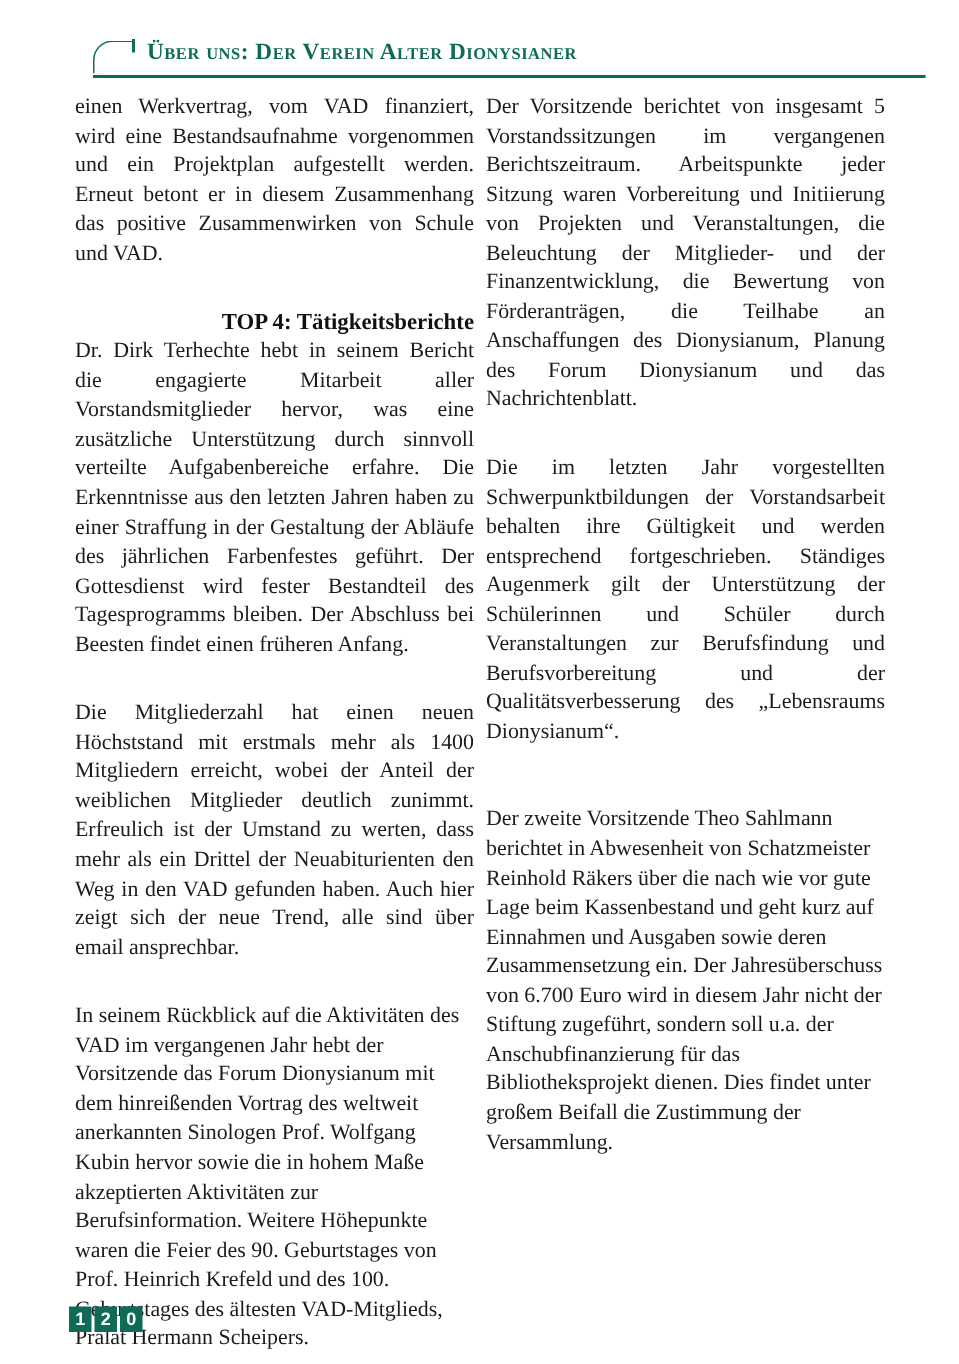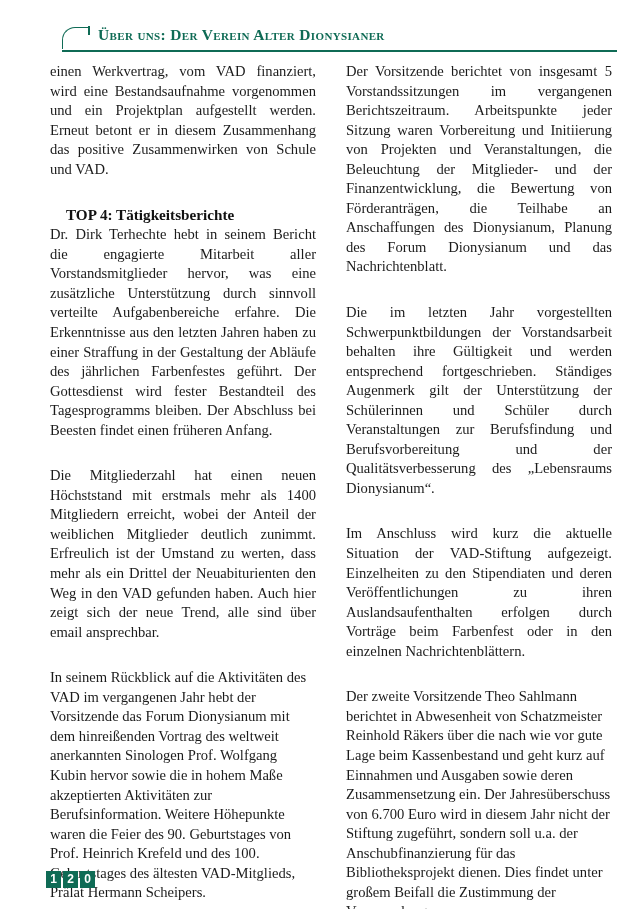--- a/index.html
+++ b/index.html
@@ -73,21 +73,21 @@
   }
 
   
   .columns {
     position: absolute;
     left: 50px;
     top: 62px;
     width: 555px;
     height: 800px;
     display: flex;
-    gap: 30px;
+    gap: 8px;
   }
   .col {
     width: 266px;
     flex: 0 0 266px;
   }
 
   p.body-text {
     margin: 0 0 13px 0;
     font-size: 14.6px;
     line-height: 19.55px;
@@ -95,26 +95,26 @@
     text-justify: inter-word;
     hyphens: manual;
     -webkit-hyphens: manual;
     color: #1b1b1b;
   }
   p.body-text.last-left {
     text-align: left;
   }
 
   h3.section-head {
-    margin: 0 0 0 16px;
+    margin: 0 0 0 5px;
     font-size: 15.2px;
     line-height: 20px;
     font-weight: bold;
     color: #111111;
-    text-align: left;
+    text-align: right;
   }
 
   .spacer-sm { height: 13px; }
 
   
   .folio {
     position: absolute;
     left: 46px;
     top: 871px;
     display: flex;
@@ -165,21 +165,20 @@
 
     <div class="col">
       <p class="body-text">Der Vorsitzende berichtet von insgesamt 5 Vorstandssitzungen im vergangenen Berichtszeitraum. Arbeitspunkte jeder Sitzung waren Vorbereitung und Initiierung von Projekten und Veranstaltungen, die Beleuchtung der Mitglieder- und der Finanzentwicklung, die Bewertung von Förderanträgen, die Teilhabe an Anschaffungen des Dionysianum, Planung des Forum Dionysianum und das Nachrichtenblatt.</p>
 
       <div class="spacer-sm"></div>
 
       <p class="body-text">Die im letzten Jahr vorgestellten Schwerpunktbildungen der Vorstandsarbeit behalten ihre Gültigkeit und werden entsprechend fortgeschrieben. Ständiges Augenmerk gilt der Unterstützung der Schülerinnen und Schüler durch Veranstaltungen zur Berufsfindung und Berufsvorbereitung und der Qualitätsverbesserung des „Lebensraums Dionysianum“.</p>
 
       <div class="spacer-sm"></div>
 
-      <p class="body-text">Im Anschluss wird kurz die aktuelle Situation der VAD-Stiftung aufgezeigt. Einzelheiten zu den Stipendiaten und deren Veröffentlichungen zu ihren Auslandsaufenthalten erfolgen durch Vorträge beim Farbenfest oder in den einzelnen Nachrichtenblättern.</p>
 
       <div class="spacer-sm"></div>
 
 
       <p class="body-text last-left">Der zweite Vorsitzende Theo Sahlmann berichtet in Abwesenheit von Schatzmeister Reinhold Räkers über die nach wie vor gute Lage beim Kassenbestand und geht kurz auf Einnahmen und Ausgaben sowie deren Zusammensetzung ein. Der Jahresüberschuss von 6.700 Euro wird in diesem Jahr nicht der Stiftung zugeführt, sondern soll u.a. der Anschubfinanzierung für das Bibliotheksprojekt dienen. Dies findet unter großem Beifall die Zustimmung der Versammlung.</p>
     </div>
 
   </div>
 
   <div class="folio">

